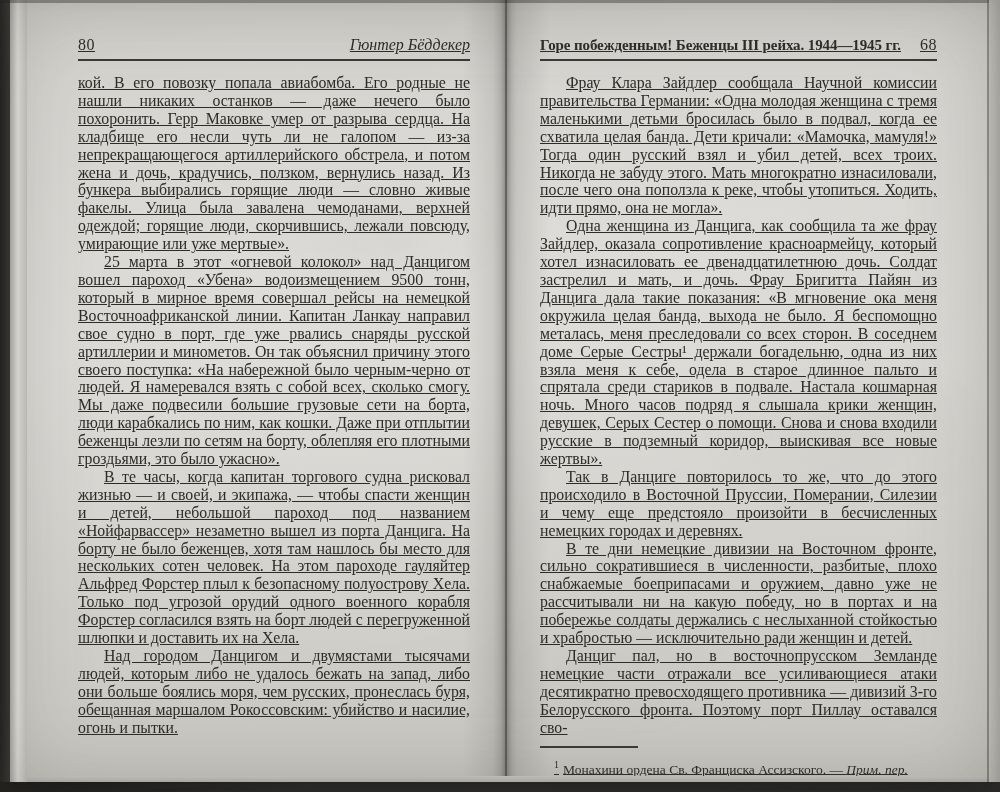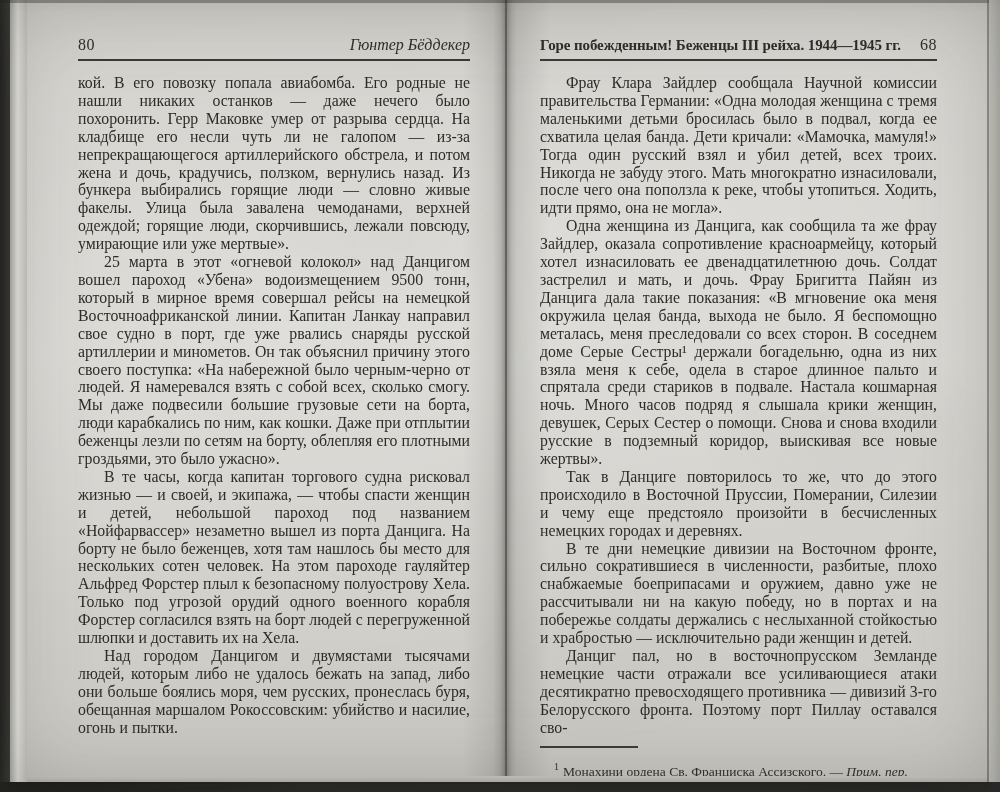--- a/index.html
+++ b/index.html
@@ -40,36 +40,36 @@
     position: absolute; left: 462px; top: 0; bottom: 10px; width: 88px; pointer-events: none;
     background: linear-gradient(90deg,
       rgba(40,40,36,0) 0%, rgba(40,40,36,0.10) 35%, rgba(40,40,36,0.30) 50%,
       rgba(40,40,36,0.12) 62%, rgba(40,40,36,0) 100%);
   }
   .gutter-line {
     position: absolute; left: 505px; top: 0; bottom: 10px; width: 2px; pointer-events: none;
     background: rgba(45,44,40,0.55); box-shadow: 0 0 4px rgba(45,44,40,0.5);
   }
   
-  .page { position: absolute; top: 36px; color: #2d2c27; }
+  .page { position: absolute; top: 36px; color: #2d2c27; text-decoration: underline; }
   .page-left  { left: 78px;  width: 392px; }
   .page-right { left: 540px; width: 397px; }
   .page-header {
     display: flex; justify-content: space-between; align-items: baseline;
     border-bottom: 2px solid #3b3a36; padding-bottom: 5px; margin-bottom: 13px;
   }
   .page-num { font-size: 16px; letter-spacing: 0.5px; }
   .running-author { font-style: italic; font-size: 16px; }
   .running-title  { font-weight: bold; font-size: 15px; letter-spacing: -0.1px; white-space: nowrap; }
   .page-body { font-size: 15.8px; line-height: 17.9px; text-align: justify; hyphens: auto; }
   .para { margin: 0; }
   .para.indent { text-indent: 26px; }
   
   .footnote-rule { width: 98px; border: none; border-top: 2px solid #3b3a36; margin: 9px 0 7px 0; }
-  .footnote { font-size: 13.5px; line-height: 24px; padding-left: 14px; }
+  .footnote { font-size: 13.5px; line-height: 19px; padding-left: 14px; }
   .footnote sup { font-size: 10px; margin-right: 4px; }
   .footnote .fn-source { font-style: italic; }
   
   .ghost {
     position: absolute; inset: 0; pointer-events: none; opacity: 0.5;
     background:
       radial-gradient(ellipse 180px 90px at 38% 30%, rgba(120,118,110,0.10), rgba(0,0,0,0) 70%),
       radial-gradient(ellipse 220px 120px at 85% 55%, rgba(120,118,110,0.10), rgba(0,0,0,0) 70%),
       radial-gradient(ellipse 200px 100px at 60% 85%, rgba(120,118,110,0.08), rgba(0,0,0,0) 70%);
   }

